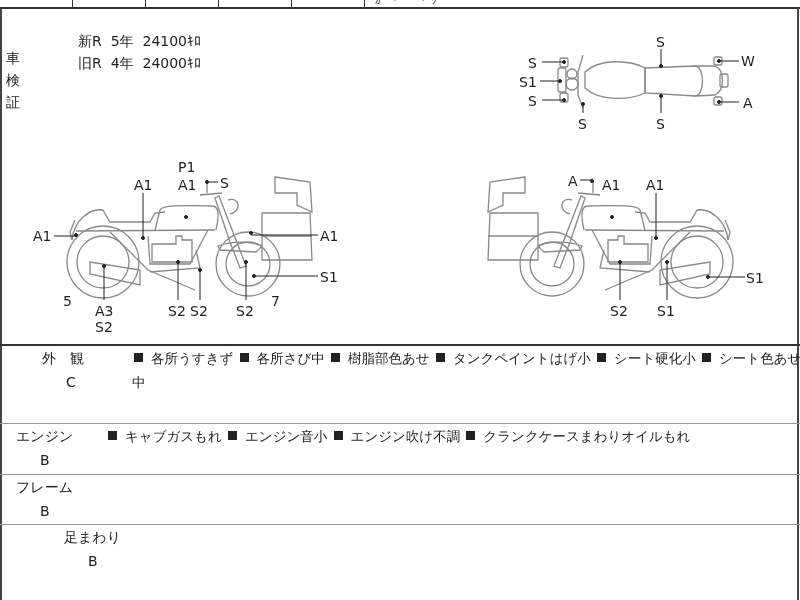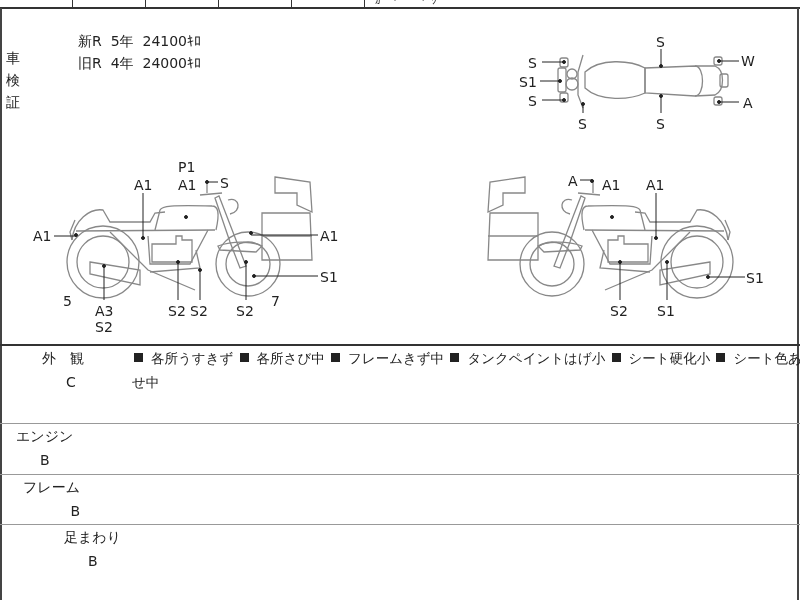--- a/index.html
+++ b/index.html
@@ -220,38 +220,44 @@
   <div class="sect-sep"></div>
 
   <div class="row" style="top:346px;height:77px;margin-left:26px;">
     <div class="cat" style="top:0;">
       <span>外　観</span>
       <span class="grade">C</span>
     </div>
     <div class="items" style="top:0;">
       <span class="it"><span class="sq"></span><span>各所うすきず</span> </span>
       <span class="it"><span class="sq"></span><span>各所さび中</span> </span>
-      <span class="it"><span class="sq"></span><span>フレームきず中</span> </span>
+      <span class="it"><span class="sq"></span><span>樹脂部色あせ</span> </span>
       <span class="it"><span class="sq"></span><span>タンクペイントはげ小</span> </span>
       <span class="it"><span class="sq"></span><span>シート硬化小</span> </span>
       <span class="it" style="white-space:normal;"><span class="sq"></span><span>シート色あせ中</span></span>
     </div>
   </div>
   <div class="row-sep" style="top:423px;"></div>
 
   <div class="row" style="top:424px;height:50px;">
     <div class="cat" style="top:0;">
       <span>エンジン</span>
       <span class="grade">B</span>
     </div>
+    <div class="items" style="top:0;">
+      <span class="it"><span class="sq"></span><span>キャブガスもれ</span> </span>
+      <span class="it"><span class="sq"></span><span>エンジン音小</span> </span>
+      <span class="it"><span class="sq"></span><span>エンジン吹け不調</span> </span>
+      <span class="it"><span class="sq"></span><span>クランクケースまわりオイルもれ</span></span>
+    </div>
   </div>
   <div class="row-sep" style="top:474px;"></div>
 
   <div class="row" style="top:475px;height:50px;">
-    <div class="cat" style="top:0;text-align:right;">
+    <div class="cat" style="top:0;">
       <span>フレーム</span>
       <span class="grade">B</span>
     </div>
   </div>
   <div class="row-sep" style="top:524px;"></div>
 
   <div class="row" style="top:525px;height:75px;margin-left:48px;">
     <div class="cat" style="top:0;">
       <span>足まわり</span>
       <span class="grade">B</span>

